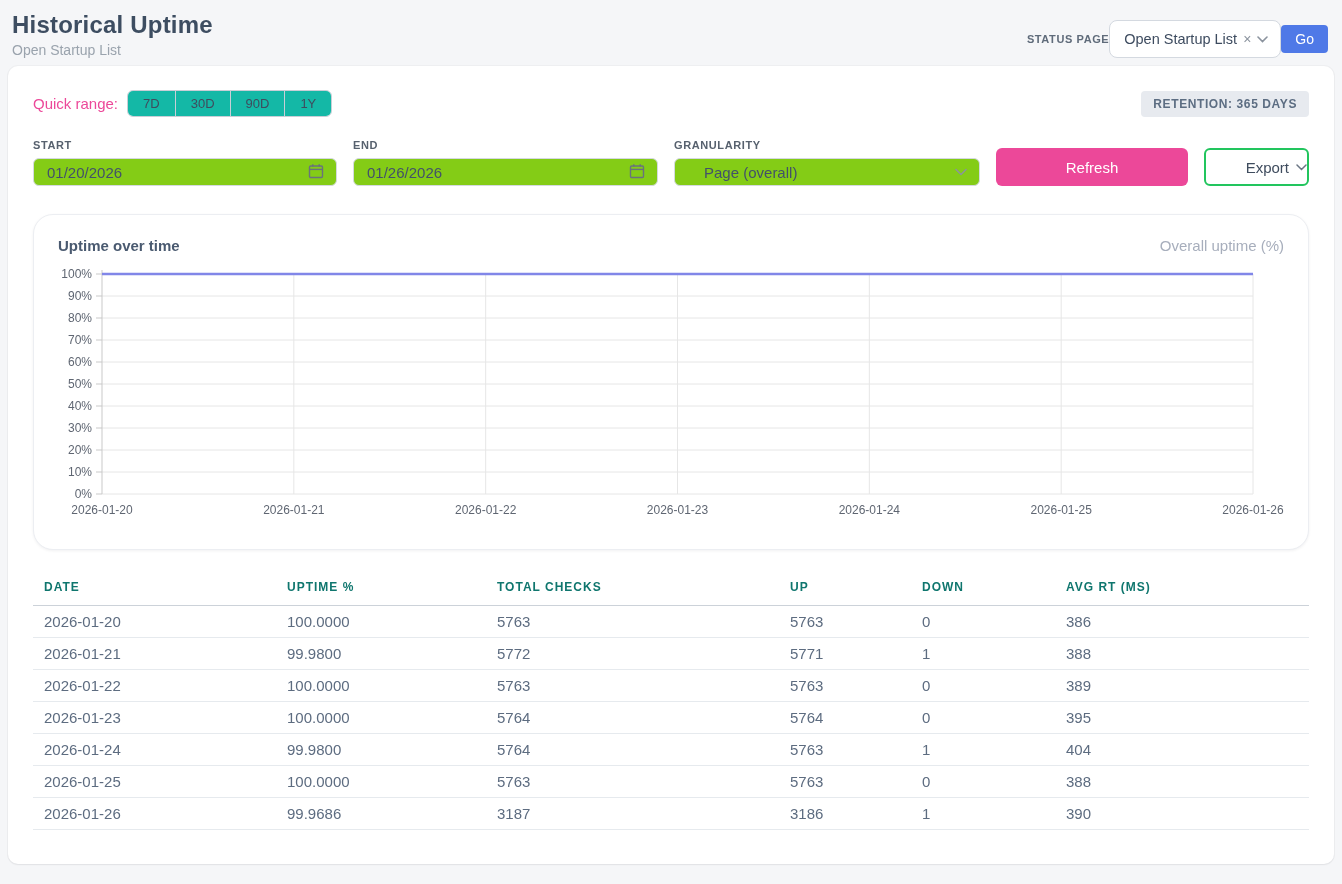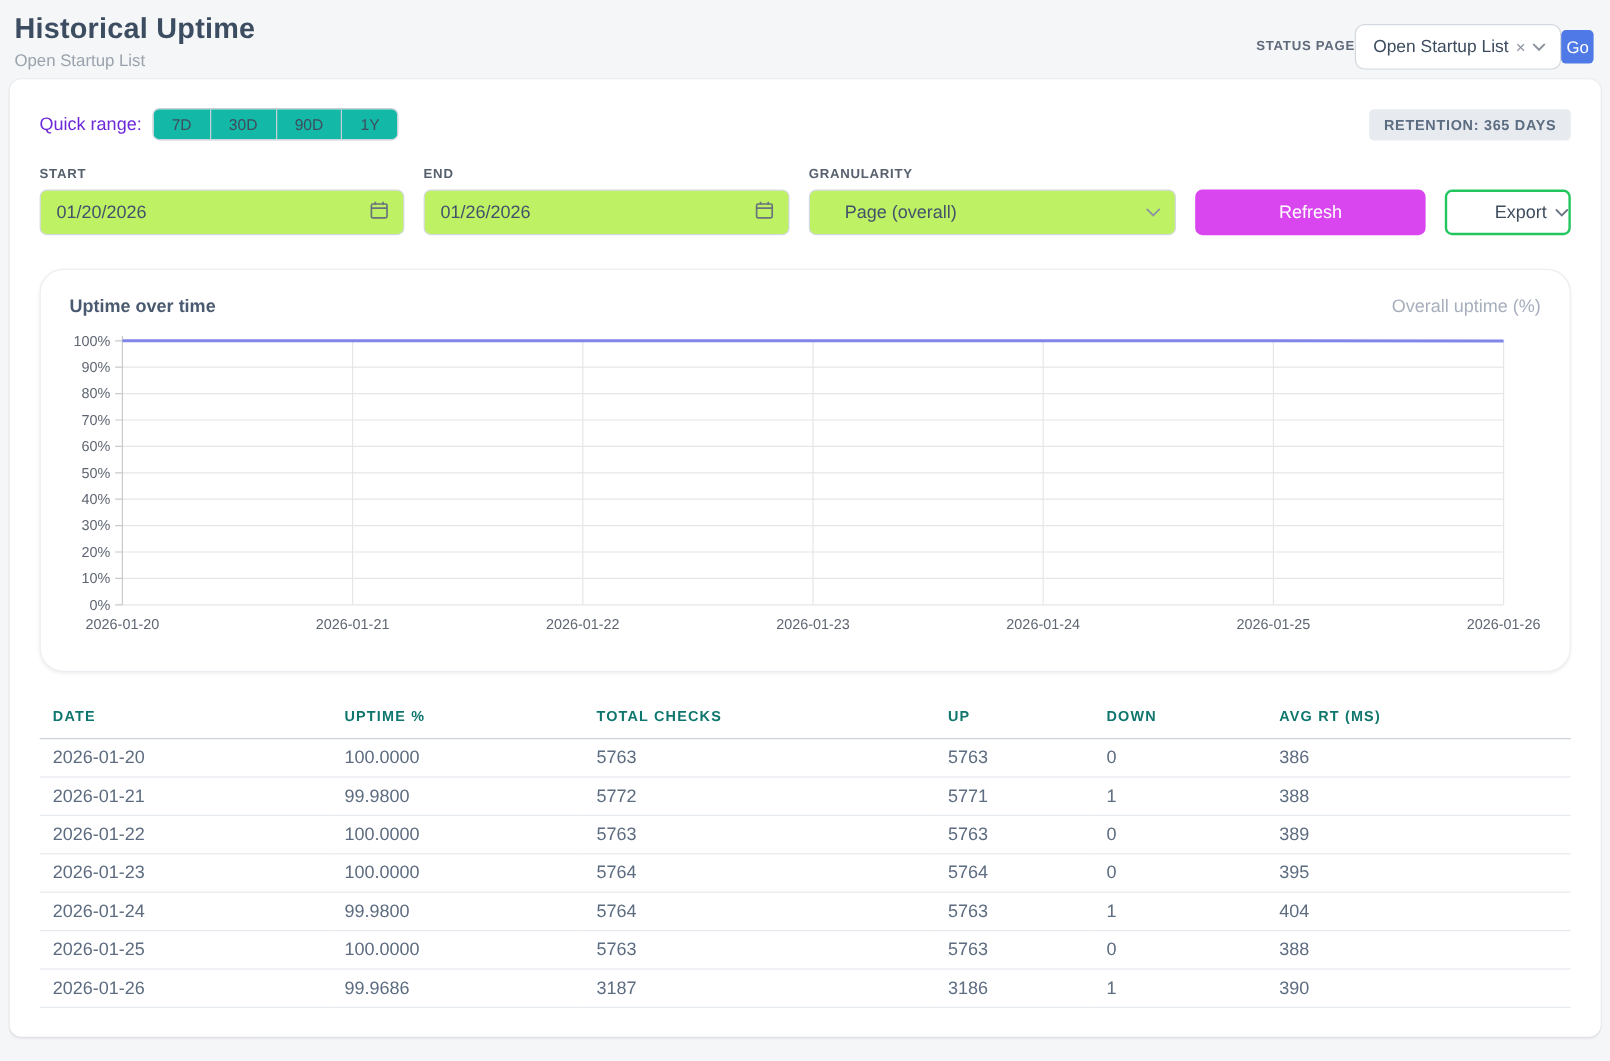--- a/index.html
+++ b/index.html
@@ -22,31 +22,31 @@
   .statuspage-select {
     display: flex; align-items: center; gap: 6px;
     background: #fff; border: 1px solid #d4d9e0; border-radius: 8px;
     height: 38px; padding: 0 12px 0 14px; min-width: 164px; cursor: pointer;
   }
   .statuspage-select .val { font-size: 14.5px; color: #3d4b5f; }
   .clear-x { color: #8b939e; font-size: 14px; line-height: 1; }
   .chev { color: #8b939e; display: inline-flex; }
   .go-btn {
     background: #4f79e7; color: #fff; font-size: 14px; border: none;
-    border-radius: 4px; padding: 6px 4px; cursor: pointer;
+    border-radius: 4px; padding: 6px 14px; cursor: pointer;
   }
   
   .panel {
     background: #fff; margin: 2px 8px 8px 8px; border-radius: 10px;
     box-shadow: 0 1px 2px rgba(16,24,40,.06), 0 0 0 1px rgba(16,24,40,.03);
     padding: 24px 25px 20px 25px; height: 798px;
   }
   
   .row-quick { display: flex; align-items: center; }
-  .quick-label { font-size: 15px; color: #6d28d9; margin-right: 9px; }
+  .quick-label { font-size: 15px; color: #ec4899; margin-right: 9px; }
   .seg-group {
     display: inline-flex; border: 1px solid #c9ced6; border-radius: 6px;
     overflow: hidden; background: #fff;
   }
   .seg-btn {
     background: #14b8a6; border: none; border-right: 1px solid #c9ced6;
     font-size: 13px; color: #3f4c5e; padding: 5px 15px; cursor: pointer;
     font-family: inherit;
   }
   .seg-btn:last-child { border-right: none; }
@@ -57,28 +57,28 @@
   }
   
   .row-fields { display: flex; align-items: flex-end; gap: 16px; margin-top: 22px; }
   .field { display: flex; flex-direction: column; }
   .field-label {
     font-size: 11px; font-weight: 600; color: #57616e; letter-spacing: .6px;
     margin-bottom: 7px;
   }
   .input-box {
     display: flex; align-items: center; justify-content: space-between;
-    height: 38px; border: 1px solid #d4d9e0; border-radius: 6px;
-    padding: 0 12px 0 13px; background: #bef264; font-size: 15px; color: #43516a;
+    height: 28px; border: 1px solid #d4d9e0; border-radius: 6px;
+    padding: 0 12px 0 13px; background: #84cc16; font-size: 15px; color: #43516a;
     cursor: text;
   }
   .w-start { width: 304px; } .w-end { width: 305px; } .w-gran { width: 306px; padding-left: 29px; }
   .select-box { cursor: pointer; }
   .refresh-btn {
-    width: 192px; height: 38px; background: #d946ef; color: #fff;
+    width: 192px; height: 38px; background: #ec4899; color: #fff;
     border: none; border-radius: 6px; font-size: 15px; cursor: pointer;
     font-family: inherit;
   }
   .export-btn {
     width: 105px; height: 38px; background: #fff; border: 2px solid #22c55e;
     border-radius: 6px; font-size: 15px; color: #3f4c5e; cursor: pointer;
     display: inline-flex; align-items: center; justify-content: flex-end; gap: 7px;
     font-family: inherit;
   }
   

